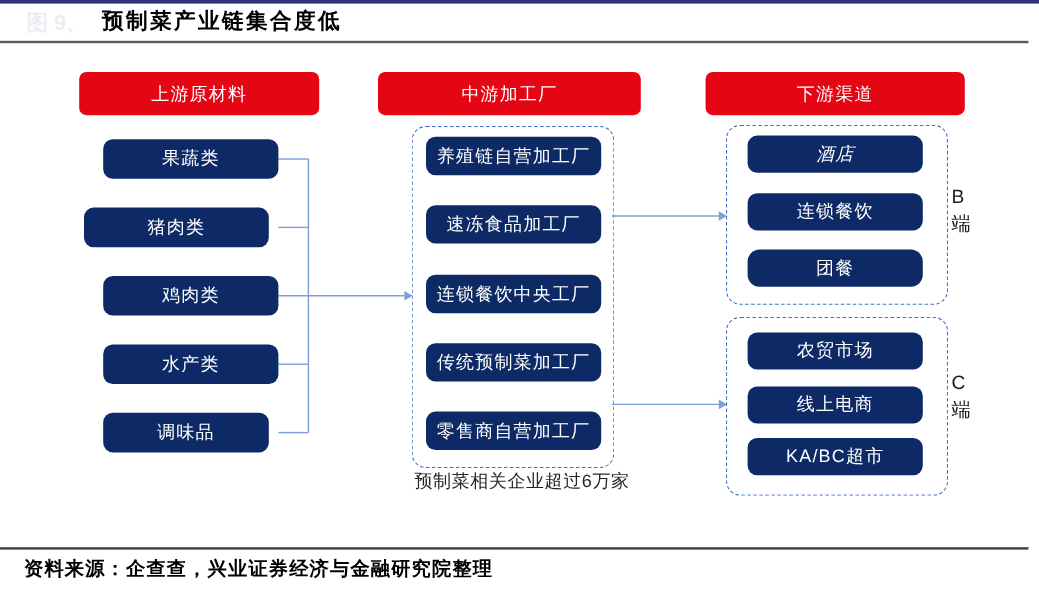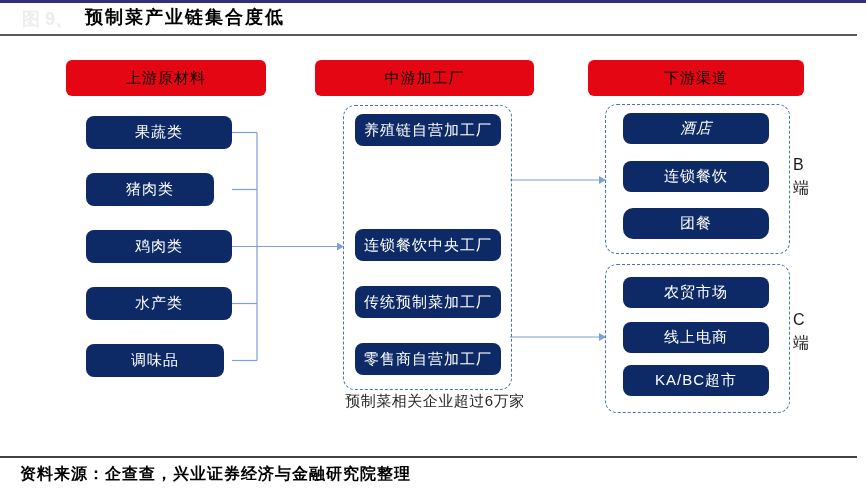--- a/index.html
+++ b/index.html
@@ -9,21 +9,21 @@
   }
   .abs{position:absolute;}
   .top-bar{left:0;top:0;width:866px;height:3px;background:var(--top-bar-navy,#31317b);}
   .fig-label{left:22px;top:7px;font-size:18px;color:#ebedf0;font-weight:bold;}
   .page-title{
     left:85px;top:5px;font-size:18px;font-weight:bold;color:#000;
     font-family:"Liberation Serif","DejaVu Serif",serif;letter-spacing:2px;
   }
   .title-rule{left:0;top:34px;width:857px;height:2px;background:#595959;}
   .col-header{
-    background:var(--header-red,#e40613);color:#000000;border-radius:6px;
+    background:var(--header-red,#e40613);color:#ffffff;border-radius:6px;
     display:flex;align-items:center;justify-content:center;
     font-size:15px;letter-spacing:1px;
   }
   .node{
     background:var(--box-navy,#0e2a66);color:#fff;border-radius:8px;
     display:flex;align-items:center;justify-content:center;
     font-size:15px;letter-spacing:1px;white-space:nowrap;
   }
   .dashed-box{
     border:1.5px dashed var(--dashed-border-blue,#4472c4);
@@ -70,27 +70,28 @@
       <line x1="510" y1="337" x2="600" y2="337"></line>
       <polygon points="599,333 606,337 599,341"></polygon>
     </g>
   </svg>
 
   <div class="abs col-header" style="left:66px;top:60px;width:200px;height:36px;">上游原材料</div>
   <div class="abs col-header" style="left:315px;top:60px;width:219px;height:36px;">中游加工厂</div>
   <div class="abs col-header" style="left:588px;top:60px;width:216px;height:36px;">下游渠道</div>
 
   <div class="abs node" style="left:86px;top:116px;width:146px;height:33px;">果蔬类</div>
-  <div class="abs node" style="left:86px;top:173px;width:128px;height:33px;">猪肉类</div>
+  <div class="abs node" style="left:70px;top:173px;width:154px;height:33px;">猪肉类</div>
   <div class="abs node" style="left:86px;top:287px;width:146px;height:33px;">水产类</div>
   <div class="abs node" style="left:86px;top:230px;width:146px;height:33px;">鸡肉类</div>
   <div class="abs node" style="left:86px;top:344px;width:138px;height:33px;">调味品</div>
 
   <div class="abs dashed-box" style="left:343px;top:105px;width:167px;height:283px;"></div>
   <div class="abs node" style="left:355px;top:114px;width:146px;height:32px;">养殖链自营加工厂</div>
+  <div class="abs node" style="left:355px;top:171px;width:146px;height:32px;">速冻食品加工厂</div>
   <div class="abs node" style="left:355px;top:229px;width:146px;height:32px;">连锁餐饮中央工厂</div>
   <div class="abs node" style="left:355px;top:286px;width:146px;height:32px;">传统预制菜加工厂</div>
   <div class="abs node" style="left:355px;top:343px;width:146px;height:32px;">零售商自营加工厂</div>
   <div class="abs caption" style="left:335px;top:392px;width:200px;">预制菜相关企业超过6万家</div>
 
   <div class="abs dashed-box" style="left:605px;top:104px;width:183px;height:148px;"></div>
   <div class="abs node" style="left:623px;top:113px;width:146px;height:31px;font-style:italic;">酒店</div>
   <div class="abs node" style="left:623px;top:161px;width:146px;height:31px;">连锁餐饮</div>
   <div class="abs node" style="left:623px;top:208px;width:146px;height:31px;border-radius:10px;">团餐</div>
   <div class="abs side-label" style="left:793px;top:153px;">

